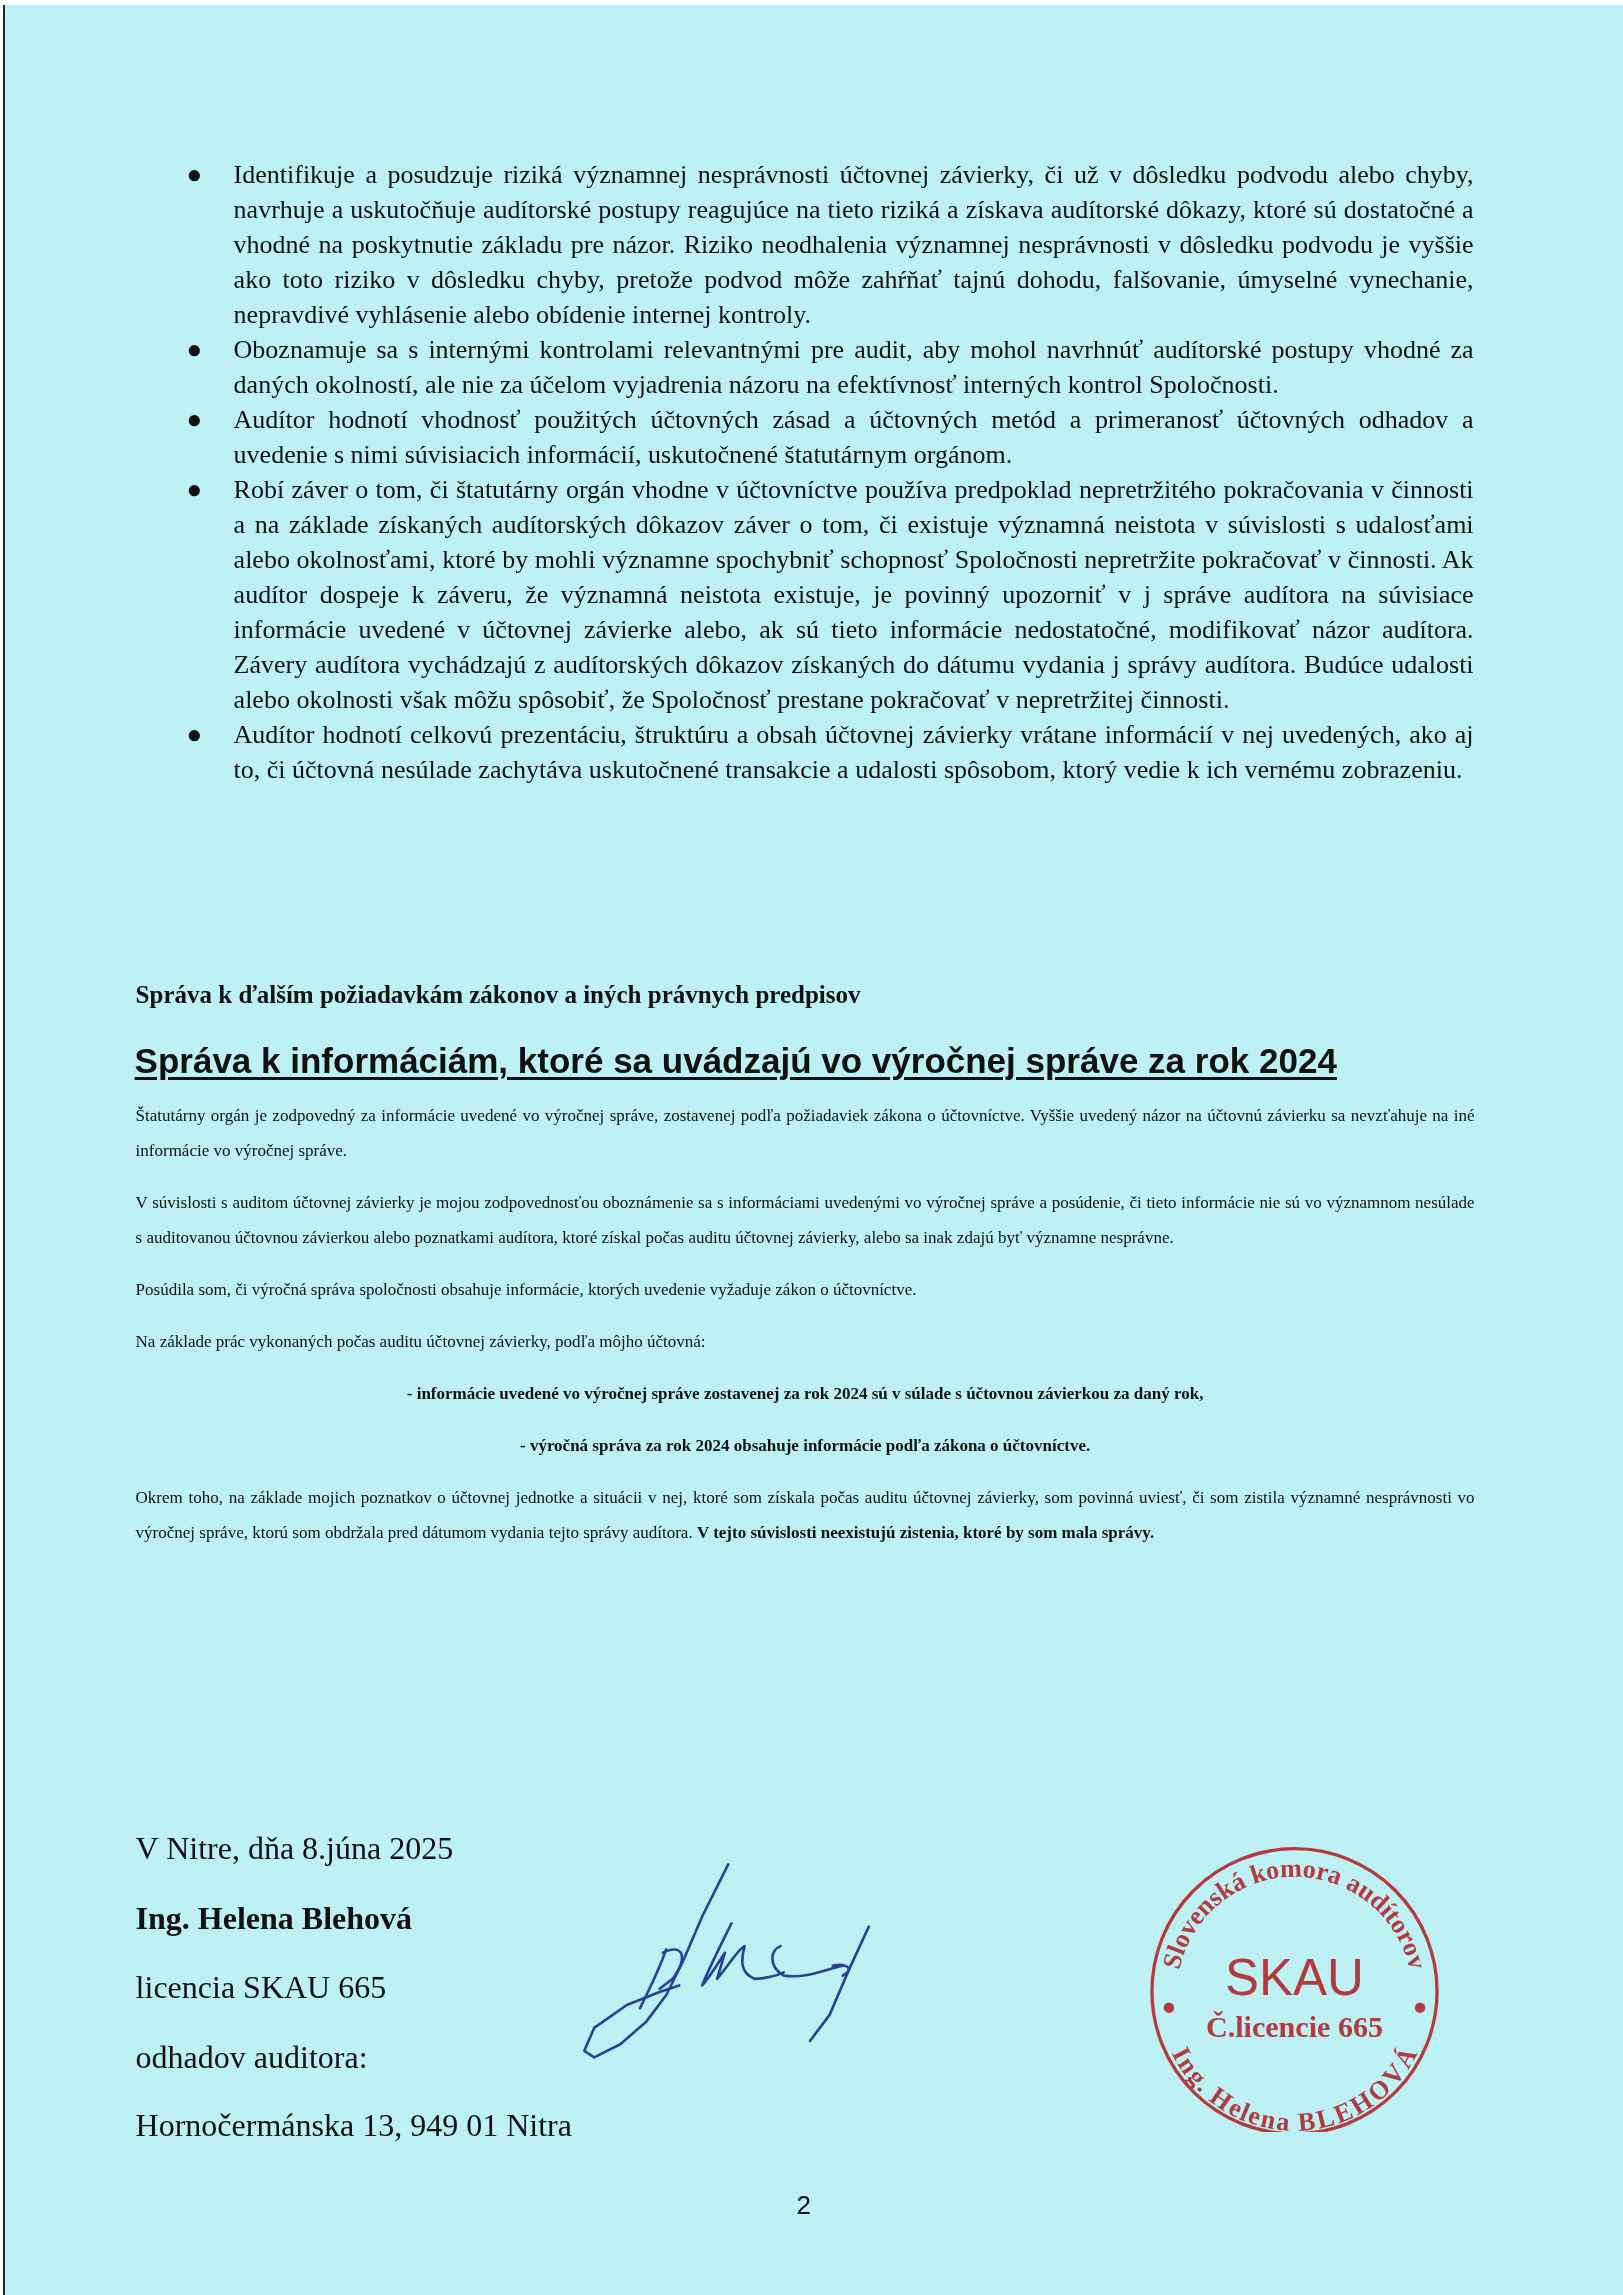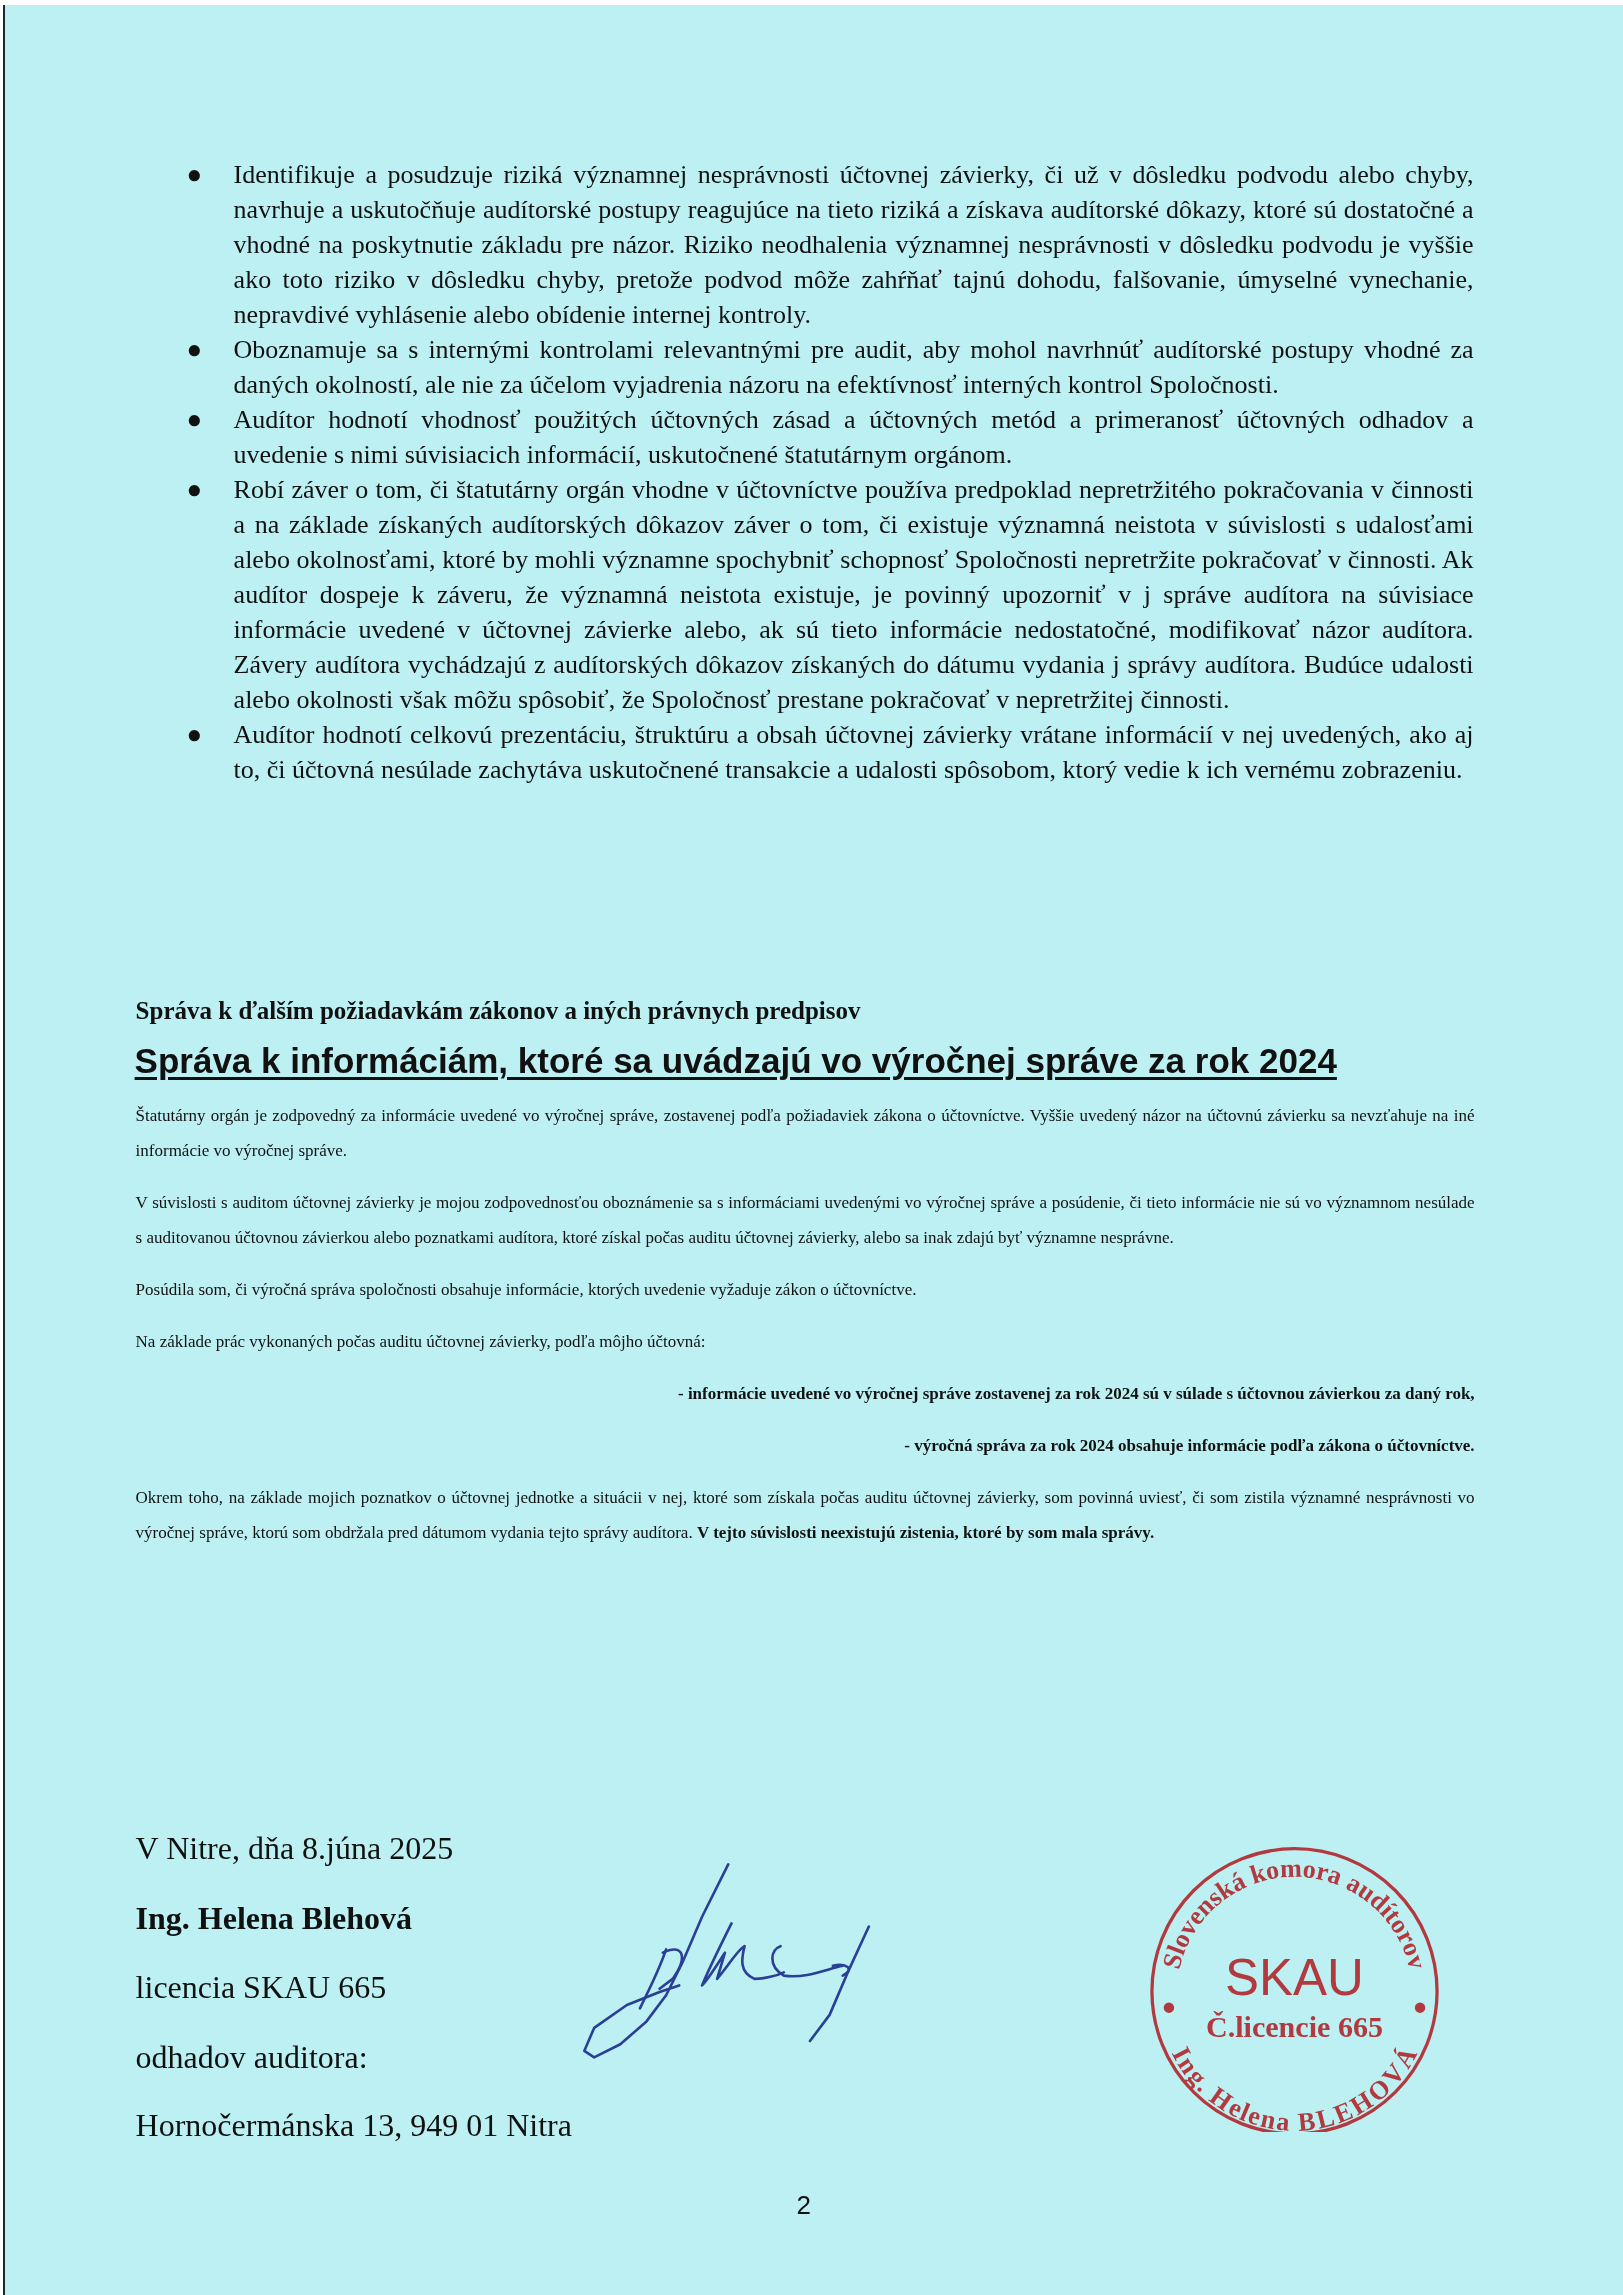--- a/index.html
+++ b/index.html
@@ -26,31 +26,31 @@
   .bullet-item .dot {
     position: absolute; left: -47px; top: 0;
     font-size: 26px; line-height: 35px;
   }
   .block {
     position: absolute; left: 131px; width: 1339px;
     font-size: 17px; line-height: 35px; text-align: justify;
   }
   .sub-heading {
     position: absolute; left: 131px; top: 973px;
-    font-size: 25px; font-weight: bold; line-height: 33px; margin-top: 16px;
+    font-size: 25px; font-weight: bold; line-height: 33px;
   }
   .main-heading {
     position: absolute; left: 130px; top: 1035px;
     font-family: "Liberation Sans", "DejaVu Sans", sans-serif;
     font-size: 35px; font-weight: bold; line-height: 41px;
     text-decoration: underline; text-decoration-thickness: 3.3px; text-underline-offset: 3.9px;
   }
   .para { margin: 0 0 17px 0; }
   .bold { font-weight: bold; }
-  .dash-item { font-weight: bold; padding-left: 19.6px; text-indent: -19.6px; margin: 0 0 17px 0; text-align: right; }
+  .dash-item { font-weight: bold; padding-left: 19.6px; text-indent: -19.6px; margin: 0 0 17px 0; text-align: center; }
   .sig-line { position: absolute; left: 131px; font-size: 32px; line-height: 33px; }
   .signature { position: absolute; left: 563px; top: 1833px; width: 327px; height: 236px; }
   .stamp { position: absolute; left: 1126px; top: 1826px; width: 327px; height: 301px; }
   .page-number {
     position: absolute; left: 792px; top: 2185px;
     font-family: "Liberation Sans", "DejaVu Sans", sans-serif; font-size: 26px;
   }
 </style>
 </head>
 <body>

